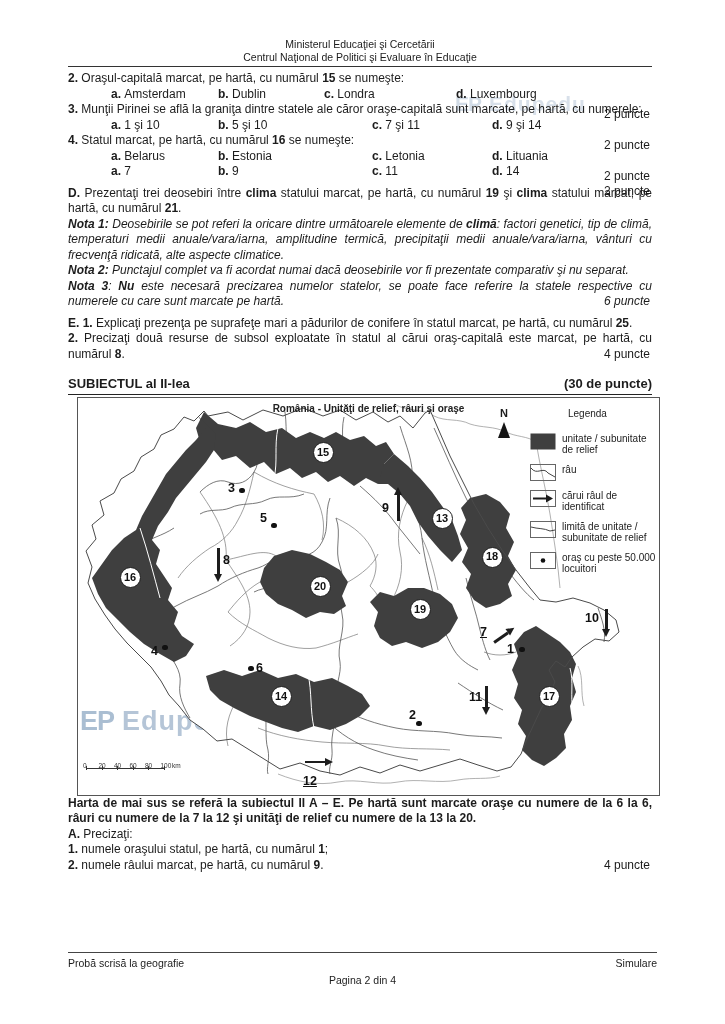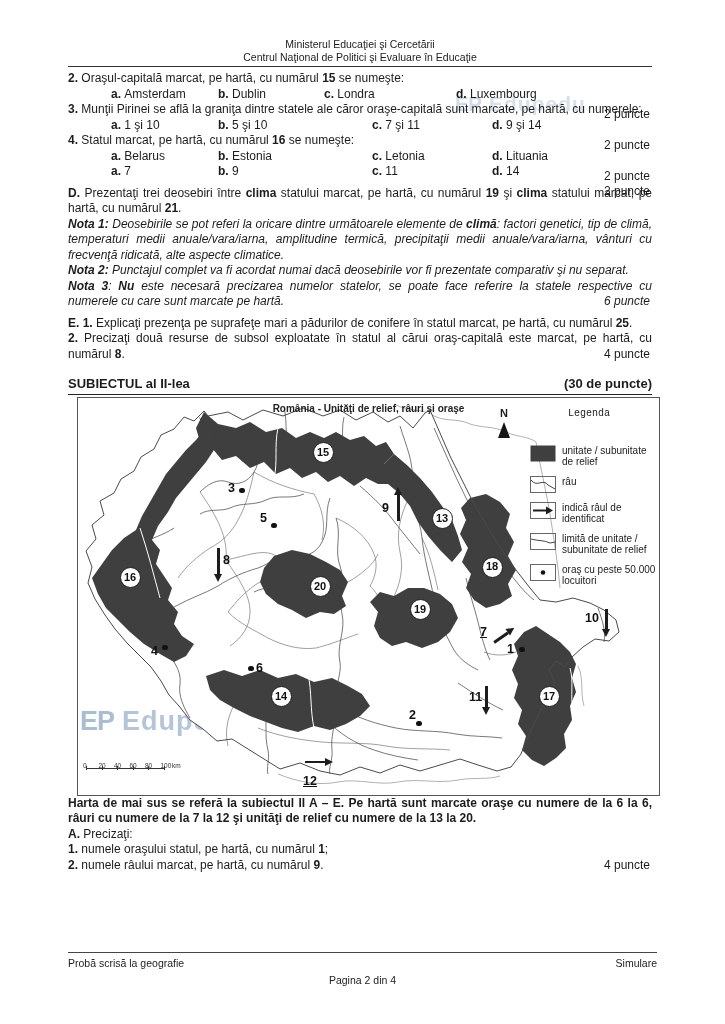--- a/index.html
+++ b/index.html
@@ -47,21 +47,21 @@
     border-top:8px solid #1d1d1d;}
   .arrow.right::after{content:"";position:absolute;left:100%;top:50%;transform:translateY(-50%);
     width:0;height:0;border-top:4.5px solid transparent;border-bottom:4.5px solid transparent;
     border-left:8px solid #1d1d1d;}
   .arrow.ne{transform:rotate(-35deg);transform-origin:left center;}
   .compass{position:absolute;left:419px;top:8px;z-index:3;text-align:center;width:14px;}
   .compass .n{font-size:11px;font-weight:bold;}
   .compass .tri{width:0;height:0;margin:1px auto 0 auto;border-left:6px solid transparent;
     border-right:6px solid transparent;border-bottom:16px solid #151515;}
   .legend{position:absolute;left:452px;top:8px;width:126px;z-index:3;}
-  .lg-title{font-size:10px;color:#222;margin-left:38px;margin-bottom:24px;font-family:Liberation Mono, monospace;}
+  .lg-title{font-size:10px;color:#222;margin-left:38px;margin-bottom:12px;}
   .lg-row{display:flex;align-items:flex-start;margin-bottom:9px;}
   .lg-sym{flex:0 0 26px;margin-right:6px;}
   .lg-sym svg{display:block;}
   .lg-txt{font-size:10px;line-height:10.5px;color:#222;padding-top:1px;}
   .scalebar{position:absolute;left:8px;top:360px;width:100px;height:18px;z-index:3;}
   .scale-num{position:absolute;top:0;font-size:6.5px;color:#333;}
   .scale-line{position:absolute;left:0;top:10px;width:78px;border-top:1.4px solid #333;}
   .scale-tickmark{position:absolute;top:8px;width:1px;height:4px;background:#333;}
   .wm{position:absolute;color:#a9bcd1;font-weight:bold;white-space:nowrap;z-index:0;
       letter-spacing:1px;}
@@ -266,21 +266,21 @@
           <span class="lg-txt">râu</span>
         </div>
         <div class="lg-row">
           <span class="lg-sym">
             <svg width="26" height="17">
                 <rect x="0.5" y="0.5" width="25" height="16" fill="none" stroke="#666"></rect>
                 <line x1="3" y1="8.5" x2="16" y2="8.5" stroke="#1d1d1d" stroke-width="2"></line>
                 <path d="M16,4.5 L23,8.5 L16,12.5 Z" fill="#1d1d1d"></path>
               </svg>
           </span>
-          <span class="lg-txt">indică râul de identificat</span>
+          <span class="lg-txt">cărui râul de identificat</span>
         </div>
         <div class="lg-row">
           <span class="lg-sym">
             <svg width="26" height="17">
                 <rect x="0.5" y="0.5" width="25" height="16" fill="none" stroke="#666"></rect>
                 <path d="M1,6 C8,8 14,7 20,10 L25,9" fill="none" stroke="#444" stroke-width="1"></path>
               </svg>
           </span>
           <span class="lg-txt">limită de unitate / subunitate de relief</span>
         </div>
@@ -311,21 +311,21 @@
           <div class="scale-tickmark" style="left: 77.5px;"></div>
           <div class="scale-num" style="left: 86px;">km</div>
         </div>
 
       <div class="markers" id="markers">
           <div class="relief-badge" style="left: 353.5px; top: 110.5px;">13</div>
           <div class="relief-badge" style="left: 192.5px; top: 288.5px;">14</div>
           <div class="relief-badge" style="left: 234.5px; top: 44.5px;">15</div>
           <div class="relief-badge" style="left: 41.5px; top: 169.5px;">16</div>
           <div class="relief-badge" style="left: 460.5px; top: 288.5px;">17</div>
-          <div class="relief-badge" style="left: 403.5px; top: 159px;">18</div>
+          <div class="relief-badge" style="left: 403.5px; top: 149px;">18</div>
           <div class="relief-badge" style="left: 331.5px; top: 201.5px;">19</div>
           <div class="relief-badge" style="left: 231.5px; top: 178.5px;">20</div>
           <div class="city-label" style="left: 429px; top: 245px;">1</div>
           <div class="city-dot" style="left: 441.3px; top: 249.3px;"></div>
           <div class="city-label" style="left: 331px; top: 311px;">2</div>
           <div class="city-dot" style="left: 338.3px; top: 323.3px;"></div>
           <div class="city-label" style="left: 150px; top: 84px;">3</div>
           <div class="city-dot" style="left: 161.3px; top: 90.3px;"></div>
           <div class="city-label" style="left: 73px; top: 247px;">4</div>
           <div class="city-dot" style="left: 84.3px; top: 247.3px;"></div>

